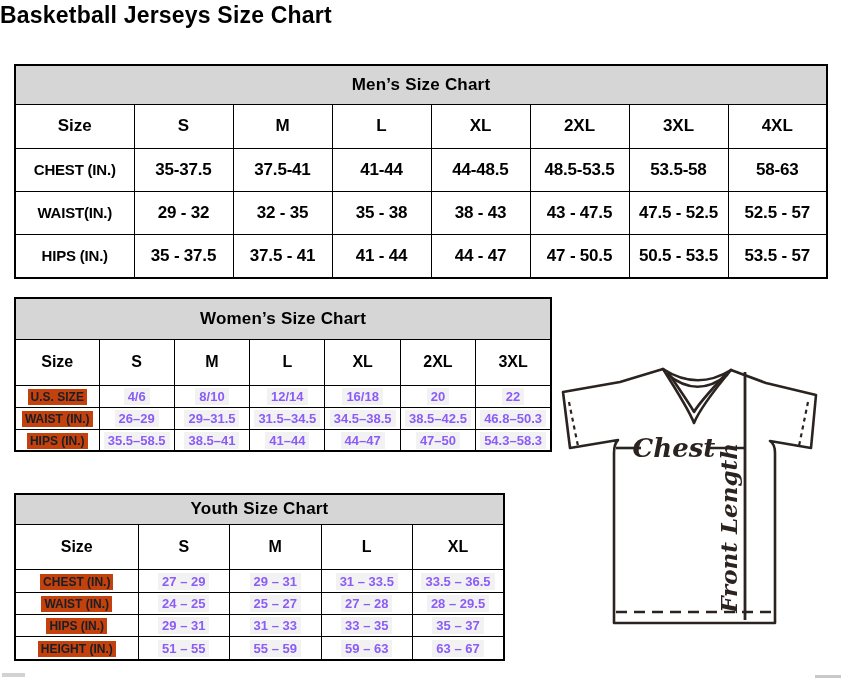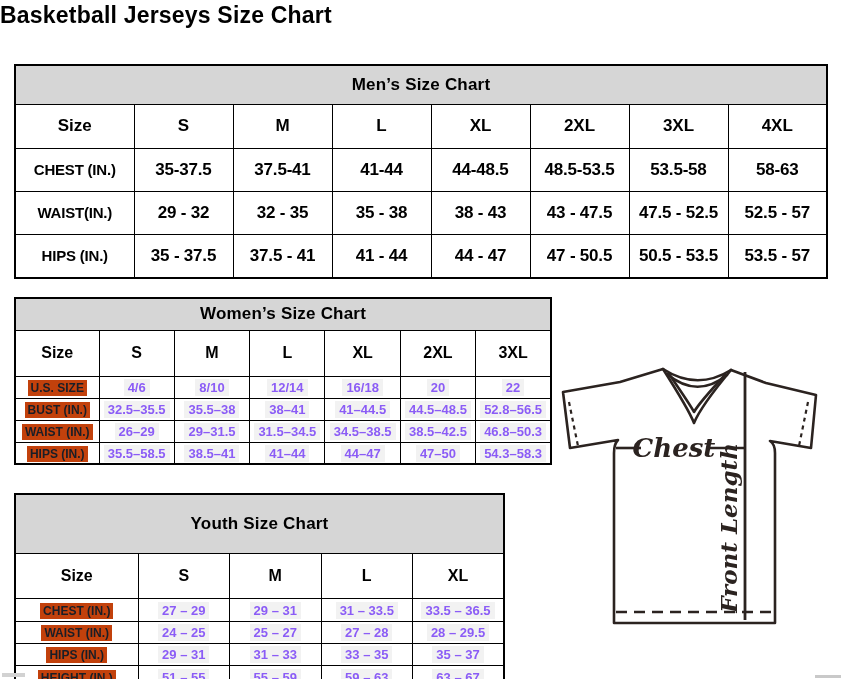--- a/index.html
+++ b/index.html
@@ -100,21 +100,21 @@
     <colgroup>
         <col style="width:84px">
         <col>
         <col>
         <col>
         <col>
         <col>
         <col>
       </colgroup>
     <tbody>
-        <tr style="height:32px">
+        <tr style="height:41px">
       <th colspan="7" class="sect">Women’s Size Chart</th>
     </tr>
     <tr class="hdr" style="height:46px">
       <th>Size</th>
       <th>S</th>
       <th>M</th>
       <th>L</th>
       <th>XL</th>
       <th>2XL</th>
       <th>3XL</th>
@@ -122,29 +122,20 @@
     <tr style="height:22px">
       <td><span class="clbl">U.S. SIZE</span></td>
       <td><span class="cval">4/6</span></td>
       <td><span class="cval">8/10</span></td>
       <td><span class="cval">12/14</span></td>
       <td><span class="cval">16/18</span></td>
       <td><span class="cval">20</span></td>
       <td><span class="cval">22</span></td>
     </tr>
     <tr style="height:22px">
-      <td><span class="clbl">BUST (IN.)</span></td>
-      <td><span class="cval">32.5–35.5</span></td>
-      <td><span class="cval">35.5–38</span></td>
-      <td><span class="cval">38–41</span></td>
-      <td><span class="cval">41–44.5</span></td>
-      <td><span class="cval">44.5–48.5</span></td>
-      <td><span class="cval">52.8–56.5</span></td>
-    </tr>
-    <tr style="height:22px">
       <td><span class="clbl">WAIST (IN.)</span></td>
       <td><span class="cval">26–29</span></td>
       <td><span class="cval">29–31.5</span></td>
       <td><span class="cval">31.5–34.5</span></td>
       <td><span class="cval">34.5–38.5</span></td>
       <td><span class="cval">38.5–42.5</span></td>
       <td><span class="cval">46.8–50.3</span></td>
     </tr>
     <tr style="height:22px">
       <td><span class="clbl">HIPS (IN.)</span></td>
@@ -160,21 +151,21 @@
 
   <table id="youth">
     <colgroup>
         <col style="width:123px">
         <col>
         <col>
         <col>
         <col>
       </colgroup>
     <tbody>
-        <tr style="height:59px">
+        <tr style="height:30px">
       <th colspan="5" class="sect">Youth Size Chart</th>
     </tr>
     <tr class="hdr" style="height:45px">
       <th>Size</th>
       <th>S</th>
       <th>M</th>
       <th>L</th>
       <th>XL</th>
     </tr>
     <tr style="height:23px">

